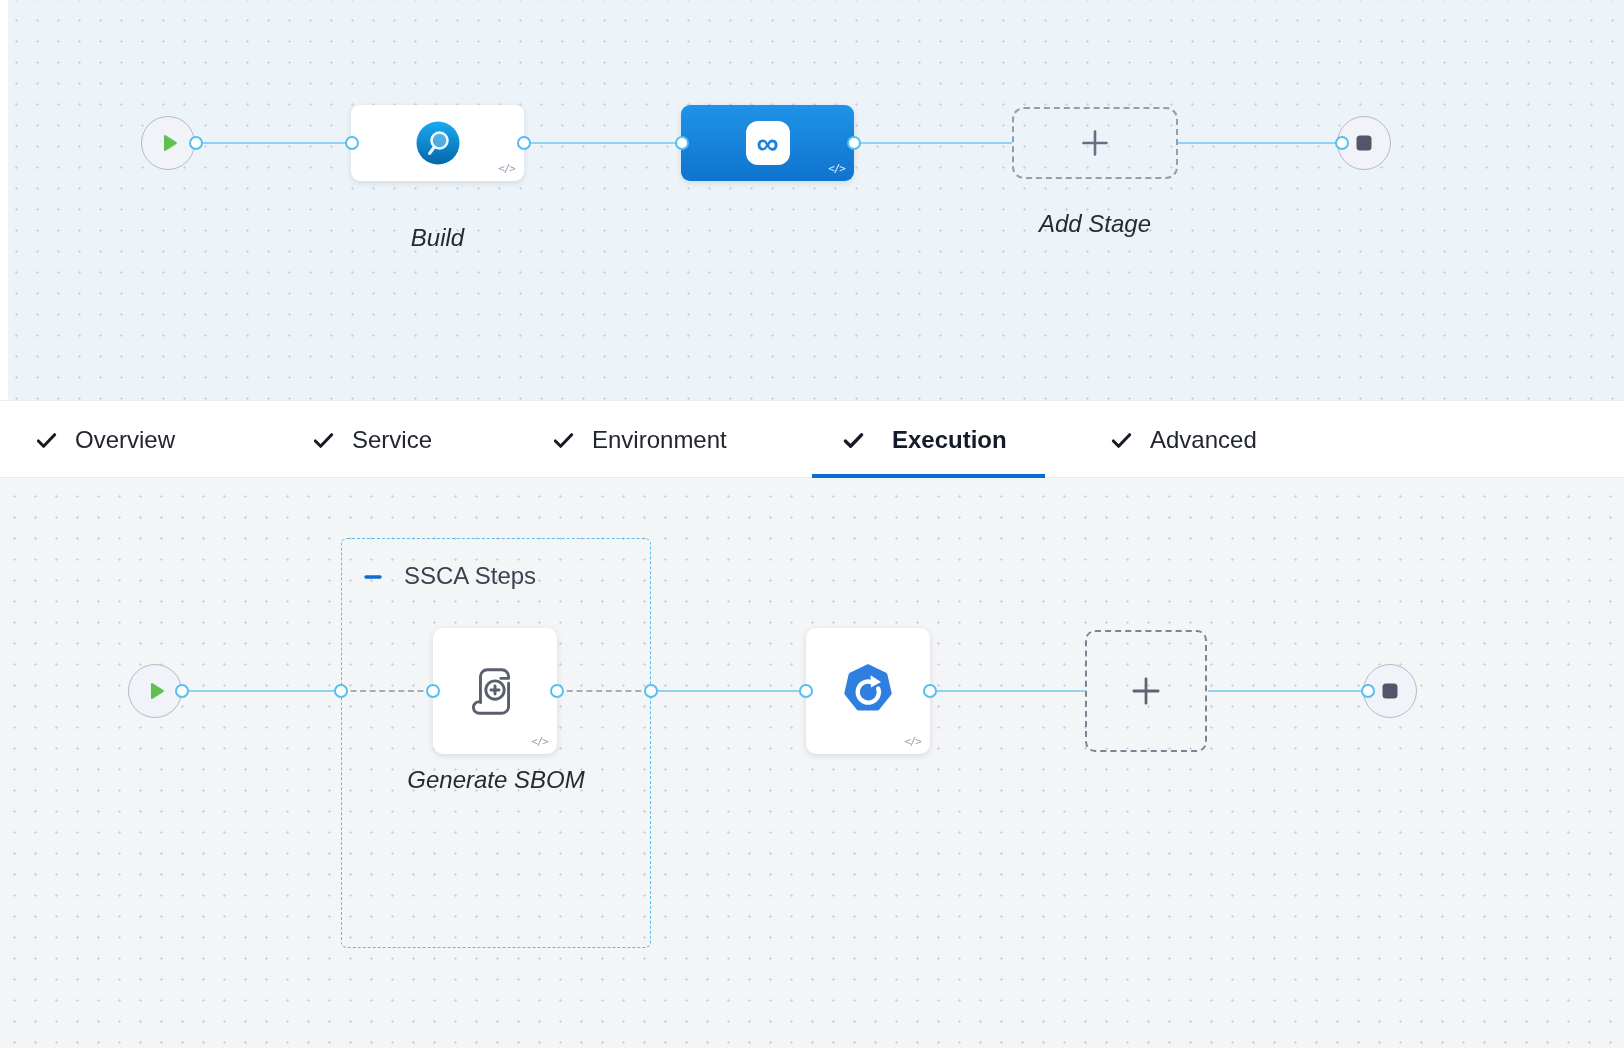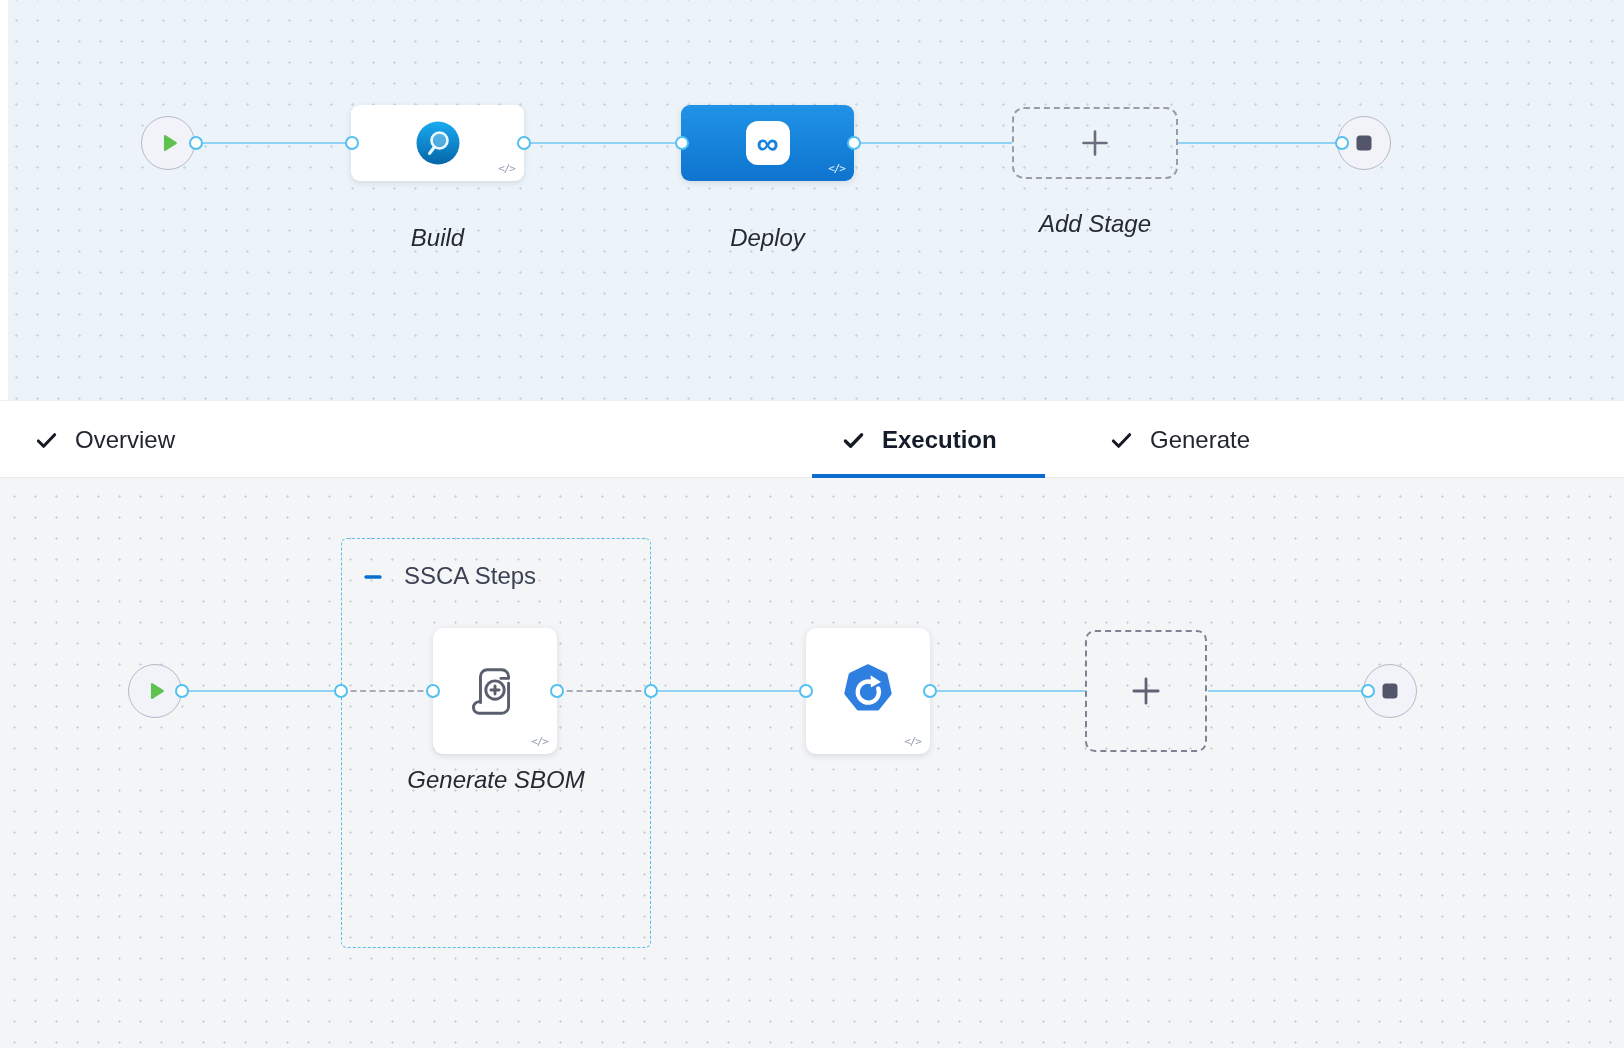--- a/index.html
+++ b/index.html
@@ -89,21 +89,21 @@
 
   
   .tabbar {
     position:absolute; top:400px; left:0; width:1624px; height:78px;
     background:#fff; border-top:1px solid #eceef2; border-bottom:1px solid #e7e9ee; z-index:10;
   }
   .tab {
     position:absolute; top:0; height:78px; display:flex; align-items:center;
     gap:17px; font-size:24px; color:#22262e; cursor:pointer;
   }
-  .tab.active span { font-weight:700; color:#141c29; }
+  .tab.active span { font-weight:700; color:#141c29;margin-left:10px; }
   .tab-underline { position:absolute; bottom:-1px; height:4px; background:#0a6ed0; z-index:11; }
 </style>
 </head>
 <body>
 
 <div class="screen">
 
   <section class="canvas canvas-top">
     <div class="left-gutter"></div>
 
@@ -151,42 +151,53 @@
     </div>
 
     <div class="cdot" style="left:196px;top:143px"></div>
     <div class="cdot" style="left:352px;top:143px"></div>
     <div class="cdot" style="left:524px;top:143px"></div>
     <div class="cdot" style="left:682px;top:143px"></div>
     <div class="cdot" style="left:854px;top:143px"></div>
     <div class="cdot" style="left:1342px;top:143px"></div>
 
     <div class="node-label" style="left:351px;top:218px;width:173px">Build</div>
-    <div class="node-label" style="left:681px;top:218px;width:173px">Deploy</div>
     <div class="node-label" style="left:1012px;top:204px;width:166px">Add Stage</div>
   </section>
 
   <nav class="tabbar">
     <div class="tab" style="left:35px">
       <svg width="23" height="23" viewBox="0 0 24 24" fill="none" stroke="#171b24" stroke-width="3.2" stroke-linecap="round" stroke-linejoin="round">
           <path d="M3.5 12.5 L9 18 L20.5 6"></path>
         </svg>
       <span>Overview</span>
     </div>
+    <div class="tab" style="left:312px">
+      <svg width="23" height="23" viewBox="0 0 24 24" fill="none" stroke="#171b24" stroke-width="3.2" stroke-linecap="round" stroke-linejoin="round">
+          <path d="M3.5 12.5 L9 18 L20.5 6"></path>
+        </svg>
+      <span>Service</span>
+    </div>
+    <div class="tab" style="left:552px">
+      <svg width="23" height="23" viewBox="0 0 24 24" fill="none" stroke="#171b24" stroke-width="3.2" stroke-linecap="round" stroke-linejoin="round">
+          <path d="M3.5 12.5 L9 18 L20.5 6"></path>
+        </svg>
+      <span>Environment</span>
+    </div>
     <div class="tab active" style="left:842px">
       <svg width="23" height="23" viewBox="0 0 24 24" fill="none" stroke="#171b24" stroke-width="3.4" stroke-linecap="round" stroke-linejoin="round">
           <path d="M3.5 12.5 L9 18 L20.5 6"></path>
         </svg>
       <span>Execution</span>
     </div>
     <div class="tab" style="left:1110px">
       <svg width="23" height="23" viewBox="0 0 24 24" fill="none" stroke="#171b24" stroke-width="3.2" stroke-linecap="round" stroke-linejoin="round">
           <path d="M3.5 12.5 L9 18 L20.5 6"></path>
         </svg>
-      <span>Generate</span>
+      <span>Advanced</span>
     </div>
     <div class="tab-underline" style="left:812px;width:233px"></div>
   </nav>
 
   <section class="canvas canvas-bottom">
 
     <div class="group-box" style="left:341px;top:60px;width:310px;height:410px"></div>
     <button class="group-collapse" style="left:360px;top:86px">
       <svg width="20" height="20" viewBox="0 0 20 20" fill="none" stroke="#0a6ed0" stroke-width="3.4" stroke-linecap="round">
           <path d="M3 10 H17"></path>

